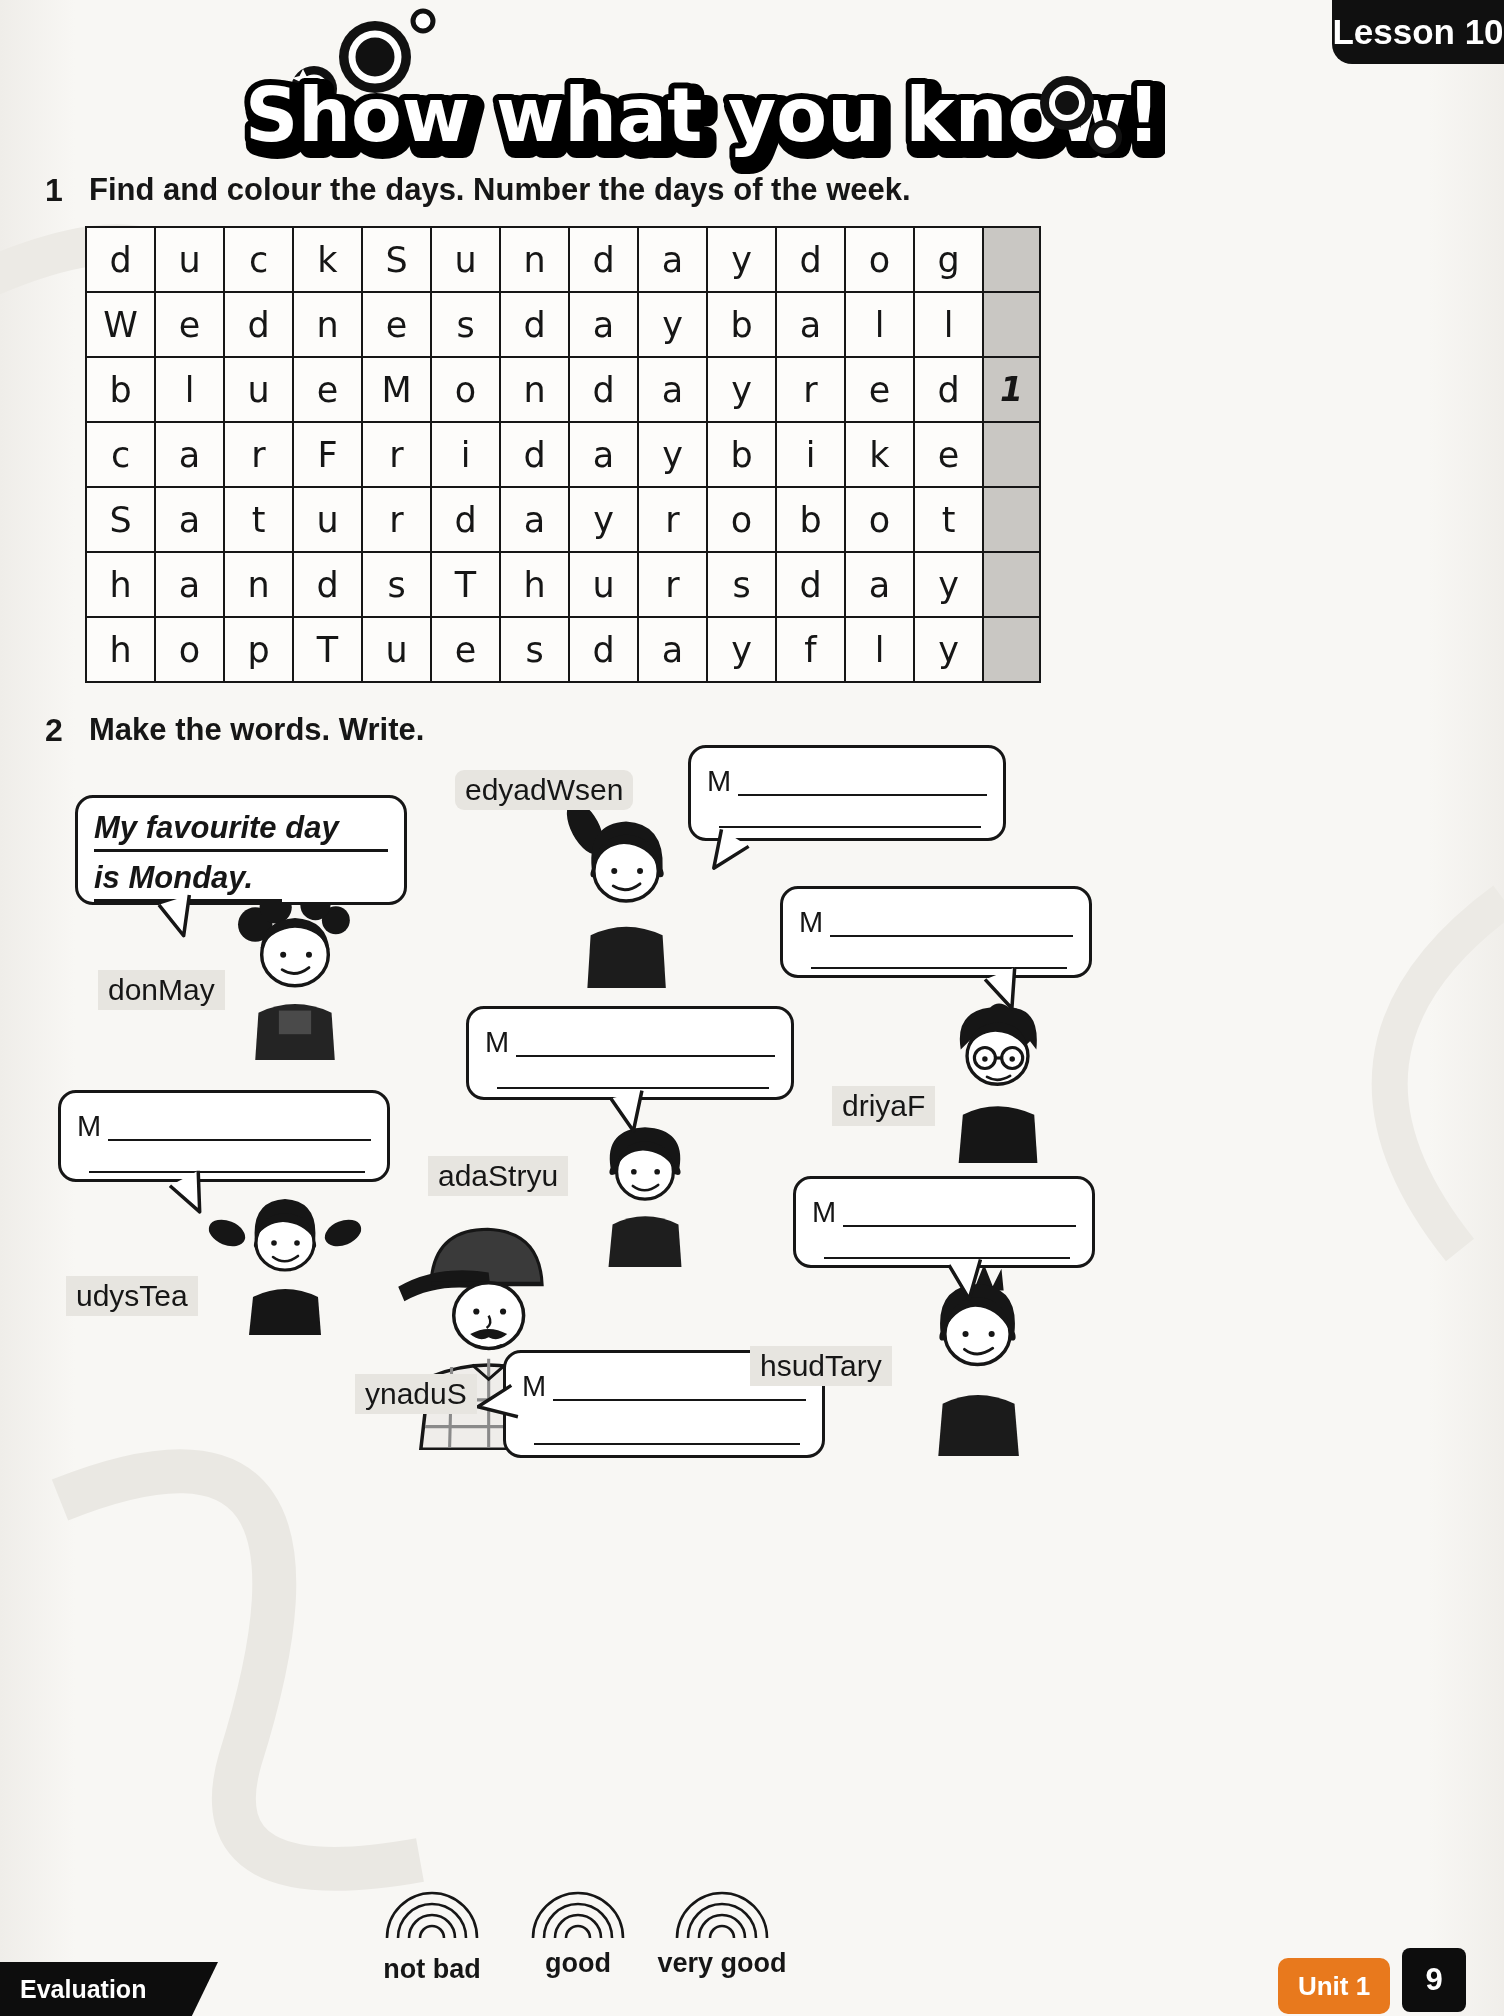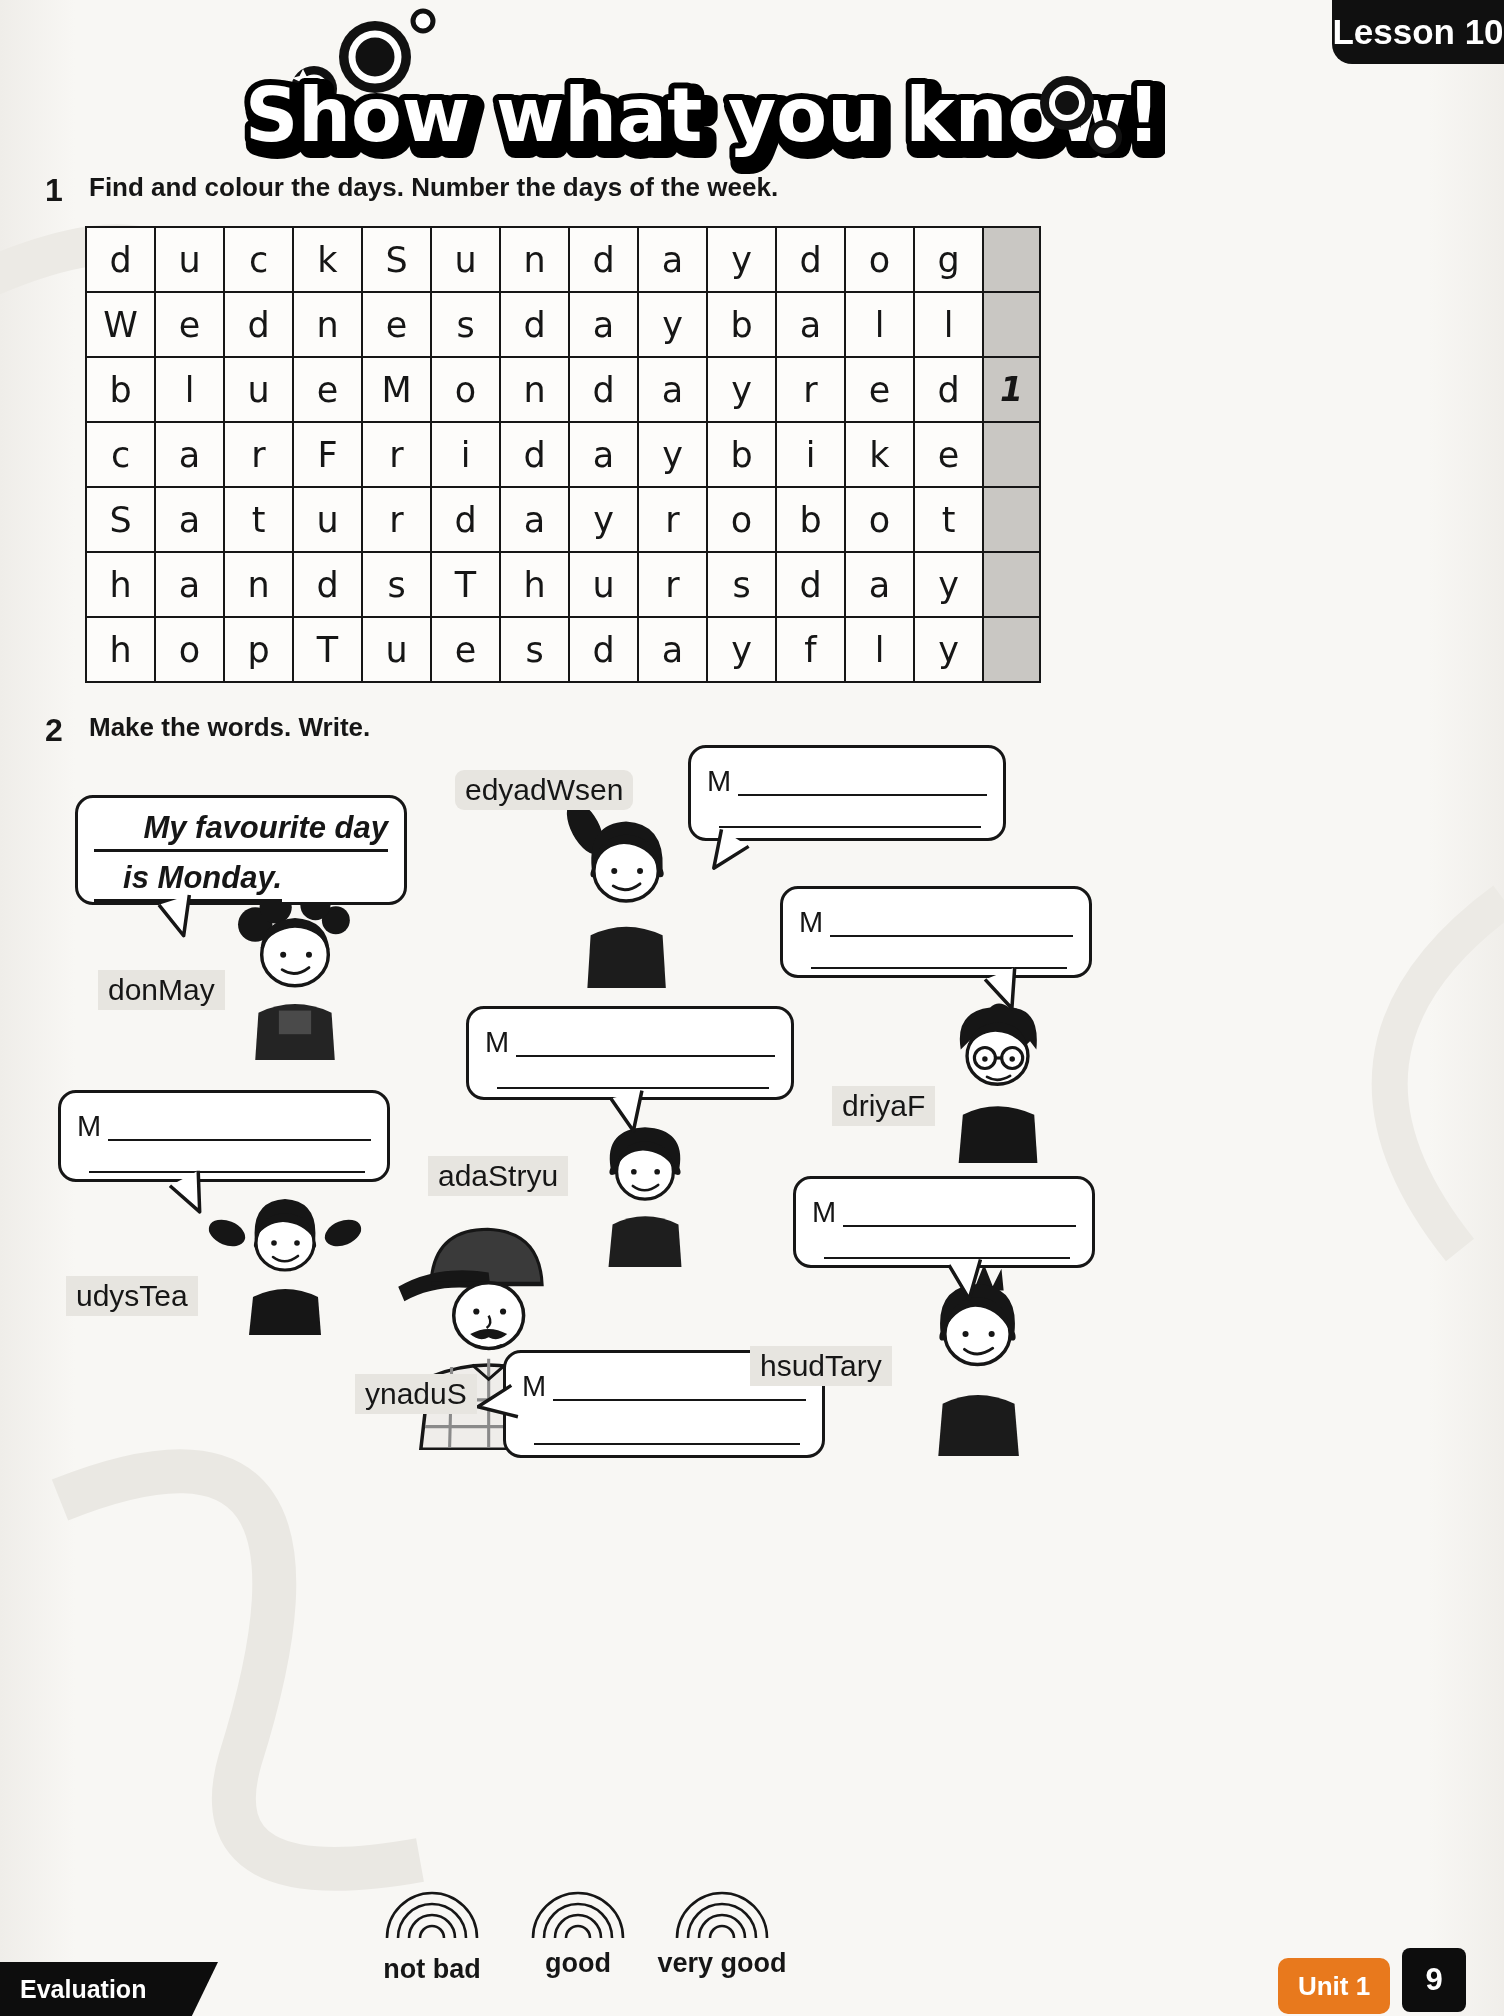--- a/index.html
+++ b/index.html
@@ -16,21 +16,21 @@
     display:flex; align-items:center; justify-content:center; z-index:4;
   }
   .title-svg{position:absolute; left:215px; top:5px; z-index:3;}
   .t-shadow{font-family:"DejaVu Sans",sans-serif; font-weight:bold; font-size:74px;
     stroke:#000; stroke-width:22; fill:#000; paint-order:stroke; stroke-linejoin:round;}
   .t-main{font-family:"DejaVu Sans",sans-serif; font-weight:bold; font-size:74px;
     stroke:#000; stroke-width:12; fill:#fff; paint-order:stroke; stroke-linejoin:round;}
   
   .act-head{position:absolute; left:45px; display:flex; z-index:3;}
   .act-num{font-size:32px; font-weight:700; width:44px;}
-  .act-instr{font-size:26px; font-weight:700;}
+  .act-instr{font-size:31px; font-weight:700;}
   
   .grid{
     position:absolute; left:85px; top:226px; z-index:3;
     display:grid; grid-template-columns:repeat(13,69px) 57px; grid-auto-rows:65px;
     border-top:2px solid #161616; border-left:2px solid #161616; background:#fdfcfa;
   }
   .cell{border-right:2px solid #161616; border-bottom:2px solid #161616;
     display:flex; align-items:center; justify-content:center;
     font-family:"DejaVu Sans",sans-serif; font-size:35px;}
   .cell.answer{background:#c9c7c3; font-style:italic; font-weight:700; font-size:33px;}
@@ -41,21 +41,21 @@
   }
   .bubble{
     position:absolute; z-index:5; background:#fff; border:3.5px solid #161616;
     border-radius:18px; padding:12px 16px 12px; box-sizing:border-box;
   }
   .row1{display:flex; align-items:flex-end; height:36px;}
   .prefix{font-size:29px; line-height:1;}
   .wline{flex:1; margin-left:7px; border-bottom:2.5px solid #161616;}
   .row2{height:30px; margin:0 6px 0 12px; border-bottom:2.5px solid #161616;}
   .ex-line1,.ex-line2{display:block; font-style:italic; font-weight:700; font-size:31px;
-    border-bottom:3px solid #161616; padding-bottom:3px;text-align:right;}
+    border-bottom:3px solid #161616; padding-bottom:3px;}
   .ex-line1{margin-bottom:8px;}
   .ex-line2{width:64%;}
   .tail{position:absolute; width:44px; height:44px; z-index:7;}
   .tail path{fill:#fff; stroke:#161616; stroke-width:3.5; stroke-linejoin:round;}
   .char{position:absolute; z-index:2;}
   
   .evaluation{
     position:absolute; left:0; top:1962px; width:218px; height:54px; background:#0d0d0d;
     clip-path:polygon(0 0,100% 0,88% 100%,0 100%);
     color:#fff; font-size:25px; font-weight:700; display:flex; align-items:center;

